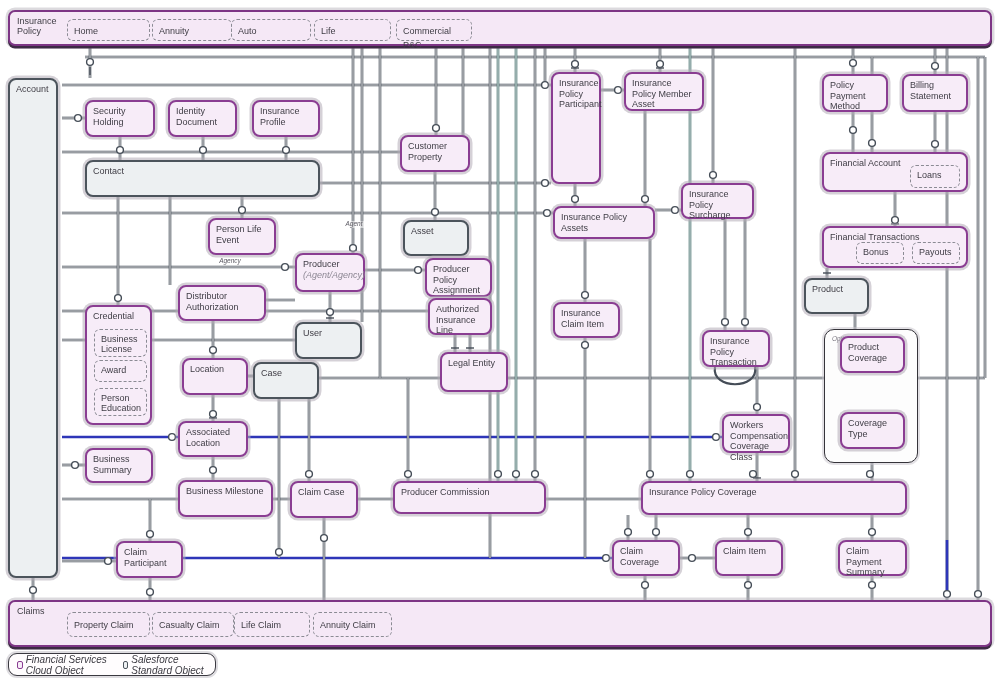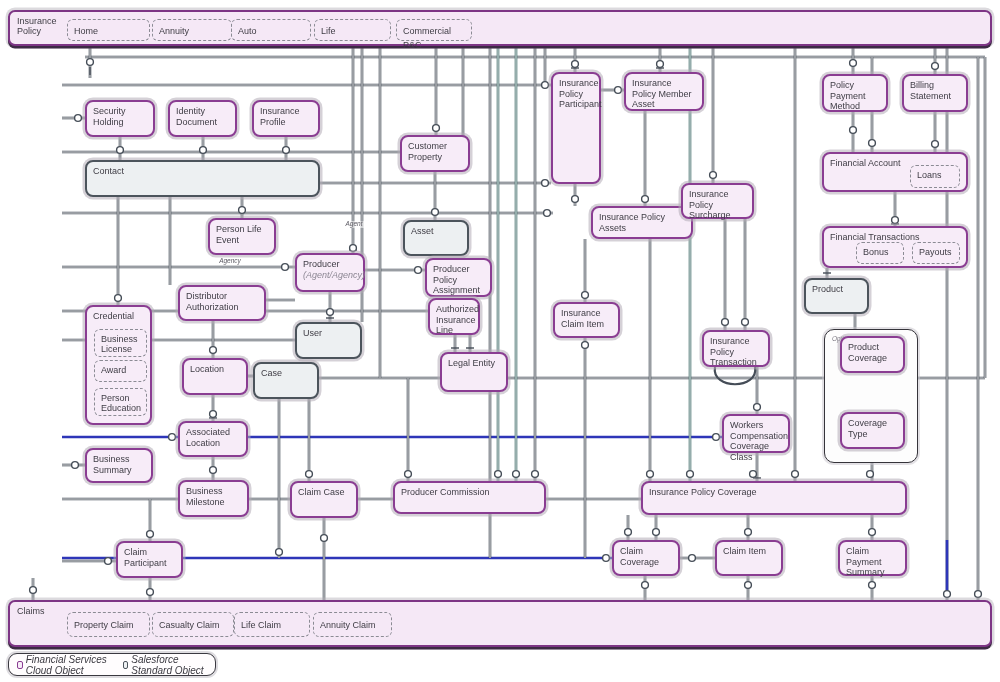--- a/index.html
+++ b/index.html
@@ -334,45 +334,46 @@
         <span>Financial Services Cloud Object</span>
       </div>
       <div class="item">
         <div class="swatch standard"></div>
         <span>Salesforce Standard Object</span>
       </div>
     </div>
 <div class="group-box" style="left: 824px; top: 329px; width: 94px; height: 134px;">
       <div class="group-title">Optional</div>
     </div>
+    <div class="node standard" style="left: 8px; top: 78px; width: 50px; height: 500px;"><span>Account</span></div>
     <div class="node fsc" style="left: 85px; top: 100px; width: 70px; height: 37px;"><span>Security Holding</span></div>
     <div class="node fsc" style="left: 168px; top: 100px; width: 69px; height: 37px;"><span>Identity Document</span></div>
     <div class="node fsc" style="left: 252px; top: 100px; width: 68px; height: 37px;"><span>Insurance Profile</span></div>
     <div class="node standard" style="left: 85px; top: 160px; width: 235px; height: 37px;"><span>Contact</span></div>
     <div class="node fsc" style="left: 400px; top: 135px; width: 70px; height: 37px;"><span>Customer Property</span></div>
     <div class="node fsc" style="left: 208px; top: 218px; width: 68px; height: 37px;"><span>Person Life Event</span></div>
     <div class="node fsc" style="left: 295px; top: 253px; width: 70px; height: 39px;"><span>Producer</span><span class="sub">(Agent/Agency)</span></div>
     <div class="node standard" style="left: 403px; top: 220px; width: 66px; height: 36px;"><span>Asset</span></div>
     <div class="node fsc" style="left: 425px; top: 258px; width: 67px; height: 39px;"><span>Producer Policy Assignment</span></div>
-    <div class="node fsc" style="left: 428px; top: 298px; width: 52px; height: 37px;"><span>Authorized Insurance Line</span></div>
+    <div class="node fsc" style="left: 428px; top: 298px; width: 64px; height: 37px;"><span>Authorized Insurance Line</span></div>
     <div class="node fsc" style="left: 440px; top: 352px; width: 68px; height: 40px;"><span>Legal Entity</span></div>
     <div class="node fsc" style="left: 178px; top: 285px; width: 88px; height: 36px;"><span>Distributor Authorization</span></div>
     <div class="node fsc" style="left: 85px; top: 305px; width: 67px; height: 120px;"><span>Credential</span><div class="dashed" style="left: 7px; top: 22px; width: 53px; height: 28px;">Business License</div><div class="dashed" style="left: 7px; top: 53px; width: 53px; height: 22px;">Award</div><div class="dashed" style="left: 7px; top: 81px; width: 53px; height: 28px;">Person Education</div></div>
     <div class="node standard" style="left: 295px; top: 322px; width: 67px; height: 37px;"><span>User</span></div>
     <div class="node fsc" style="left: 182px; top: 358px; width: 66px; height: 37px;"><span>Location</span></div>
     <div class="node standard" style="left: 253px; top: 362px; width: 66px; height: 37px;"><span>Case</span></div>
     <div class="node fsc" style="left: 178px; top: 421px; width: 70px; height: 36px;"><span>Associated Location</span></div>
     <div class="node fsc" style="left: 85px; top: 448px; width: 68px; height: 35px;"><span>Business Summary</span></div>
-    <div class="node fsc" style="left: 178px; top: 480px; width: 71px; height: 37px;"><span>Business Milestone</span></div>
+    <div class="node fsc" style="left: 178px; top: 480px; width: 95px; height: 37px;"><span>Business Milestone</span></div>
     <div class="node fsc" style="left: 290px; top: 481px; width: 68px; height: 37px;"><span>Claim Case</span></div>
     <div class="node fsc" style="left: 393px; top: 481px; width: 153px; height: 33px;"><span>Producer Commission</span></div>
     <div class="node fsc" style="left: 116px; top: 541px; width: 67px; height: 37px;"><span>Claim Participant</span></div>
     <div class="node fsc" style="left: 551px; top: 72px; width: 50px; height: 112px;"><span>Insurance Policy Participant</span></div>
     <div class="node fsc" style="left: 624px; top: 72px; width: 80px; height: 39px;"><span>Insurance Policy Member Asset</span></div>
-    <div class="node fsc" style="left: 553px; top: 206px; width: 102px; height: 33px; margin-left: 38px;"><span>Insurance Policy Assets</span></div>
+    <div class="node fsc" style="left: 553px; top: 206px; width: 102px; height: 33px;"><span>Insurance Policy Assets</span></div>
     <div class="node fsc" style="left: 681px; top: 183px; width: 73px; height: 36px;"><span>Insurance Policy Surcharge</span></div>
     <div class="node fsc" style="left: 553px; top: 302px; width: 67px; height: 36px;"><span>Insurance Claim Item</span></div>
     <div class="node fsc" style="left: 702px; top: 330px; width: 68px; height: 37px;"><span>Insurance Policy Transaction</span></div>
     <div class="node fsc" style="left: 722px; top: 414px; width: 68px; height: 39px;"><span>Workers Compensation Coverage Class</span></div>
     <div class="node fsc" style="left: 641px; top: 481px; width: 266px; height: 34px;"><span>Insurance Policy Coverage</span></div>
     <div class="node fsc" style="left: 612px; top: 540px; width: 68px; height: 36px;"><span>Claim Coverage</span></div>
     <div class="node fsc" style="left: 715px; top: 540px; width: 68px; height: 36px;"><span>Claim Item</span></div>
     <div class="node fsc" style="left: 838px; top: 540px; width: 69px; height: 36px;"><span>Claim Payment Summary</span></div>
     <div class="node fsc" style="left: 822px; top: 74px; width: 66px; height: 38px;"><span>Policy Payment Method</span></div>
     <div class="node fsc" style="left: 902px; top: 74px; width: 66px; height: 38px;"><span>Billing Statement</span></div>

